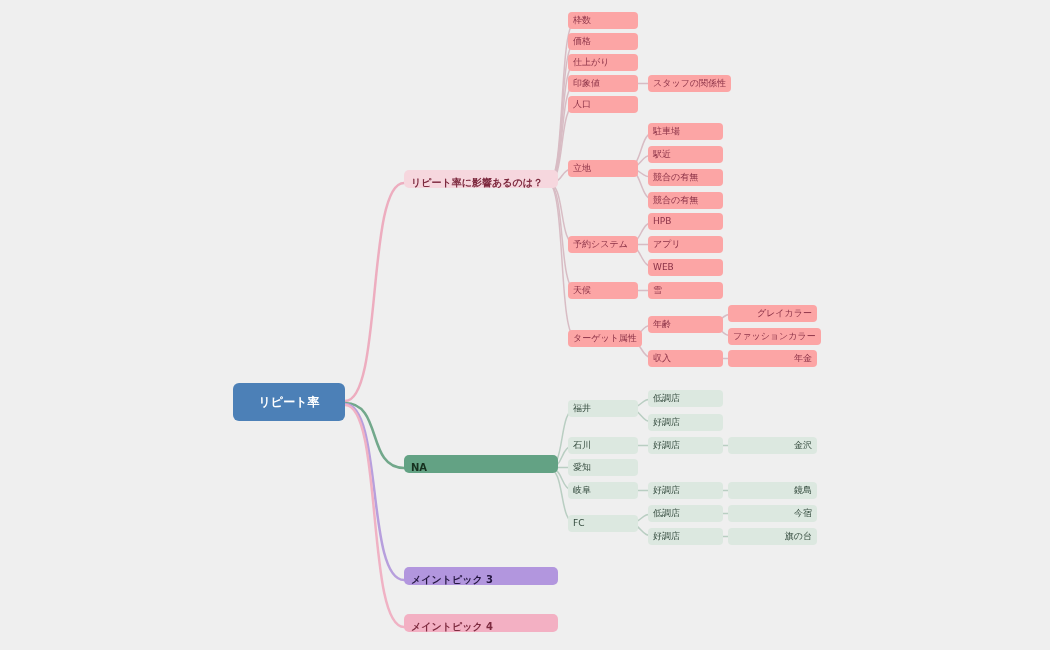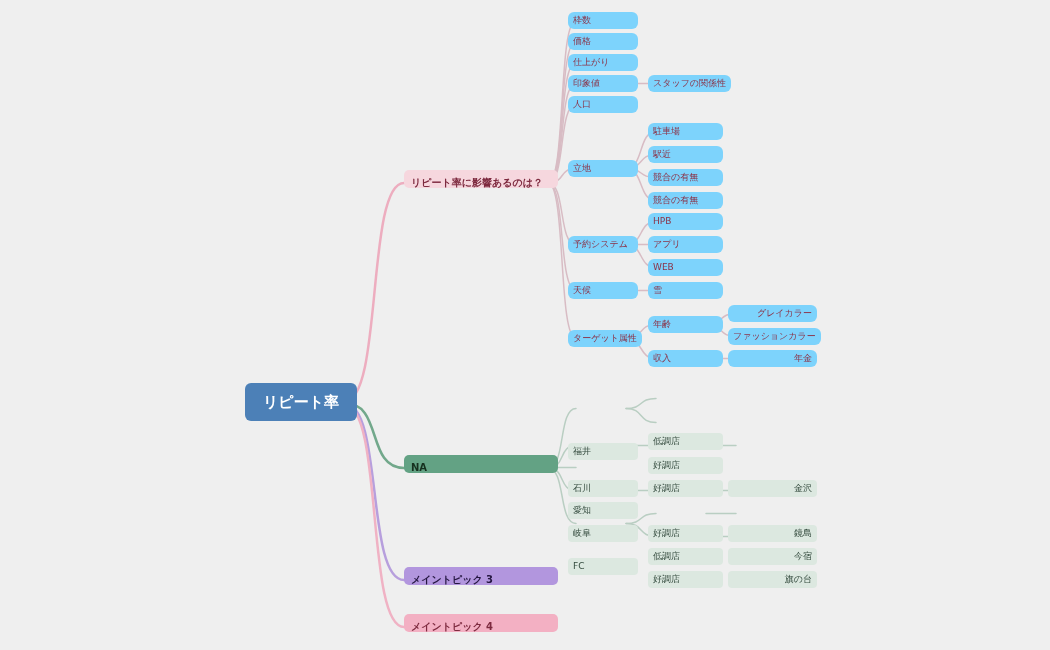--- a/index.html
+++ b/index.html
@@ -21,40 +21,39 @@
   }
   .node{
     position:absolute;
     box-sizing:border-box;
     white-space:nowrap;
     border-radius:4px;
   }
   .root{
     width:112px;height:38px;line-height:38px;
     background:#4c80b7;color:#ffffff;
-    font-size:15px;font-weight:bold;text-align:center;
+    font-size:12px;font-weight:bold;text-align:center;
     border-radius:6px;
-    margin-left:12px;
   }
   .branch{
     width:154px;height:18px;line-height:26px;
     font-size:10px;font-weight:bold;
     padding:0 7px;border-radius:5px;
   }
   .b-pink{background:#f6d7de;color:#7d2a3f;}
   .b-green{background:#63a284;color:#16301f;}
   .b-purple{background:#b296de;color:#241640;}
   .b-rose{background:#f3b0c3;color:#7d2a3f;}
   .small{
     height:17px;line-height:17px;
     font-size:9px;padding:0 5px;
     min-width:70px;
   }
-  .small.pink{background:#7dd3fc;color:#8b3247;border-radius:6px;}
-  .small.green{background:#dce8e0;color:#32493c;margin-top:43px;}
+  .small.pink{background:#fca5a5;color:#8b3247;}
+  .small.green{background:#dce8e0;color:#32493c;}
   .lv3{min-width:75px;}
   .lv4{min-width:89px;text-align:right;}
 </style>
 </head>
 <body>
 
 <div class="canvas">
 
   <svg class="connectors" width="1050" height="650" viewBox="0 0 1050 650">
     <g fill="none" stroke-linecap="round">

